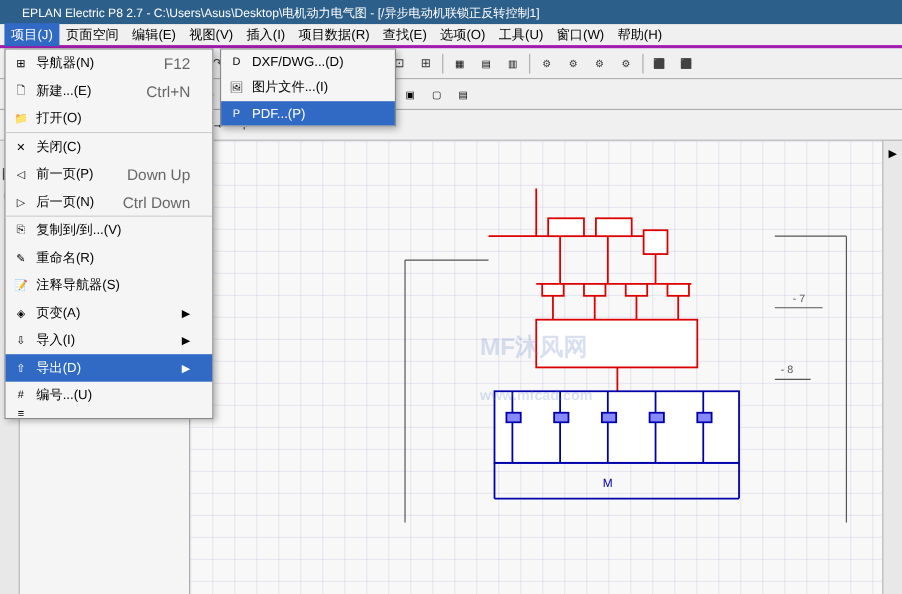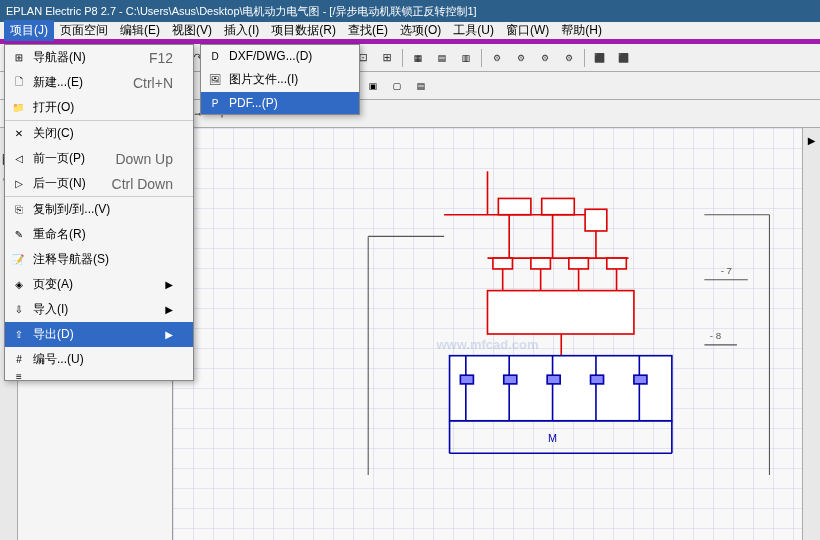--- a/index.html
+++ b/index.html
@@ -5,32 +5,32 @@
     * { margin: 0; padding: 0; box-sizing: border-box; }
     body { width: 820px; height: 540px; overflow: hidden; font-family: 'SimSun', '宋体', sans-serif; font-size: 12px; background: #c0c0c0; }
 
     
     #titlebar {
       background: #2c5f8a;
       color: white;
       height: 22px;
       display: flex;
       align-items: center;
-      padding: 0 6px;
+      padding: 0 20px;
       font-size: 11px;
     }
 
     
     #menubar {
       background: #f0f0f0;
       height: 22px;
       display: flex;
       align-items: center;
       padding: 0 4px;
-      border-bottom: 5px solid #a21caf;
+      border-bottom: 3px solid #a21caf;
       font-size: 12px;
     }
     .menu-item {
       padding: 2px 6px;
       cursor: pointer;
       white-space: nowrap;
     }
     .menu-item.active { background: #316ac5; color: white; }
 
     
@@ -505,20 +505,21 @@
         <line x1="490" y1="60" x2="550" y2="60"></line>
         <line x1="550" y1="60" x2="550" y2="300"></line>
         <line x1="490" y1="120" x2="530" y2="120"></line>
         <line x1="490" y1="180" x2="520" y2="180"></line>
         <text x="505" y="115" fill="#555" font-size="9" stroke="none">- 7</text>
         <text x="495" y="175" fill="#555" font-size="9" stroke="none">- 8</text>
       </g>
     </svg>
 
     <div id="watermark">
+      <div style="font-size:22px;">MF沐风网</div>
       <div style="font-size:13px;margin-top:21px;">www.mfcad.com</div>
     </div>
   </div>
 
   <div id="right-icons">
     <div class="side-icon">▶</div>
   </div>
 </div>
 
 <div id="dropdown-overlay">

